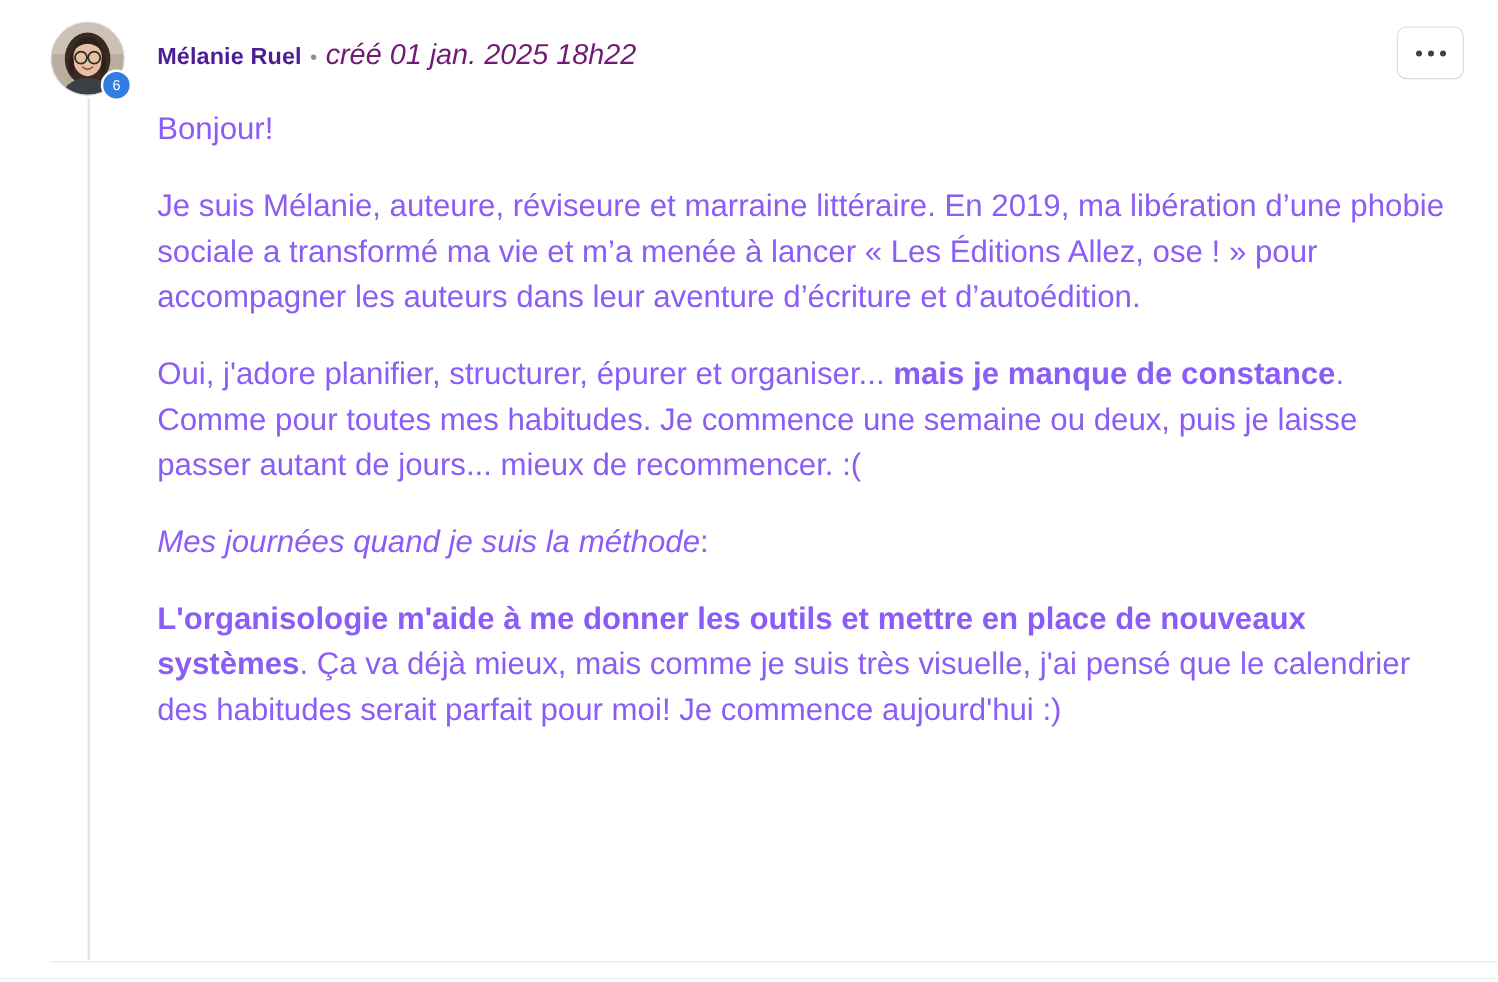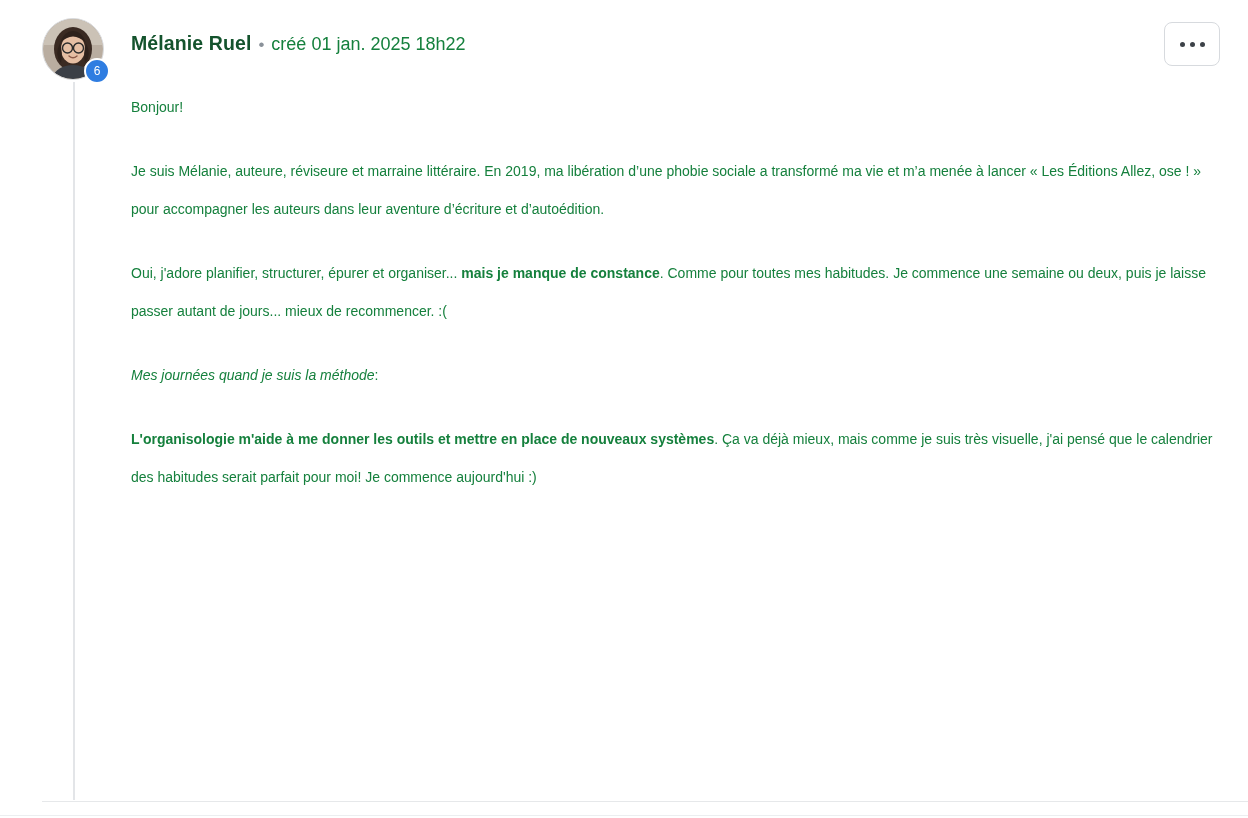--- a/index.html
+++ b/index.html
@@ -80,32 +80,33 @@
     position: absolute;
     left: 131px;
     top: 32px;
     display: flex;
     align-items: baseline;
     gap: 0;
     font-size: 19px;
   }
   .author {
     font-weight: 700;
-    color: #14532d;
+    color: #4c1d95;
     font-size: 19.5px;
     letter-spacing: .1px;
   }
   .meta-sep {
     color: #8a9199;
     padding: 0 7px;
     font-size: 17px;
   }
   .created {
-    color: #15803d;
-    font-size: 18px;
+    color: #701a75;
+    font-size: 24px;
+    font-style: italic;
   }
 
   .more-btn {
     position: absolute;
     right: 28px;
     top: 22px;
     width: 54px;
     height: 42px;
     border: 1px solid #d7dade;
     border-radius: 8px;
@@ -122,23 +123,23 @@
     border-radius: 50%;
     background: #3c4248;
     display: block;
   }
 
   .body {
     position: absolute;
     left: 131px;
     top: 88px;
     width: 1085px;
-    font-size: 14px;
+    font-size: 26px;
     line-height: 38px;
-    color: #15803d;
+    color: #8b5cf6;
   }
   .body p {
     margin: 0 0 26px 0;
   }
   .body b { font-weight: 700; }
   .body i { font-style: italic; }
 
   .bottom-rule {
     position: absolute;
     left: 42px;

